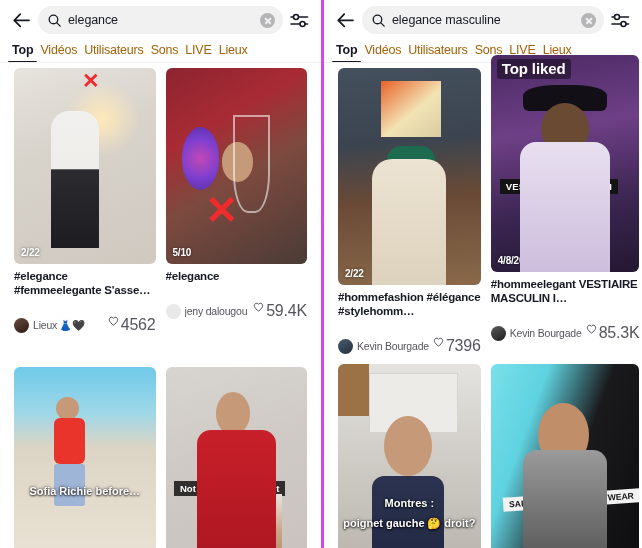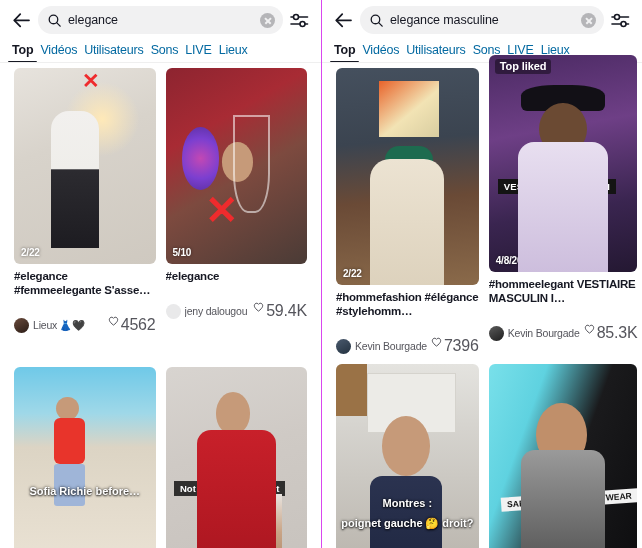--- a/index.html
+++ b/index.html
@@ -7,21 +7,21 @@
     width: 642px; height: 548px;
     background: #ffffff;
     font-family: "Liberation Sans", sans-serif;
     overflow: hidden;
   }
   .screens { display: flex; width: 642px; height: 548px; }
   .phone {
     width: 321px; height: 548px; position: relative;
     background: #ffffff; overflow: hidden;
   }
-  .phone.right { border-left: 1px solid #d946ef; }
+  .phone.right { border-left: 3px solid #d946ef; }
 
   
   .searchbar {
     display: flex; align-items: center;
     height: 32px; padding: 0 10px 0 8px; margin-top: 4px;
     gap: 4px;
   }
   .back-btn {
     width: 26px; height: 26px; flex: 0 0 26px;
     display: flex; align-items: center; justify-content: center;
@@ -54,21 +54,21 @@
     cursor: pointer;
   }
 
   
   .tabs {
     display: flex; align-items: flex-end; gap: 7px;
     padding: 7px 12px 0 12px; height: 27px;
     position: relative;
   }
   .tab {
-    font-size: 12.5px; color: #0369a1; padding-bottom: 6px;
+    font-size: 12.5px; color: #a16207; padding-bottom: 6px;
     white-space: nowrap; cursor: pointer; position: relative;
     letter-spacing: -0.2px;
   }
   .tab.active { color: #161823; font-weight: bold; }
   .tab.active::after {
     content: ""; position: absolute; left: -4px; right: -4px; bottom: 0;
     height: 2.5px; background: #161823; border-radius: 2px;
   }
   .tabs-rule {
     position: absolute; left: 0; right: 0; bottom: 0;
@@ -91,21 +91,21 @@
   .thumb.h211 { height: 211px; margin-top: 24px; }
 
   .badge-date {
     position: absolute; left: 7px; bottom: 6px;
     font-size: 10px; color: #ffffff; font-weight: bold;
     text-shadow: 0 0 3px rgba(0,0,0,.6);
     letter-spacing: -0.2px;
   }
   .badge-topliked {
     position: absolute; left: 6px; top: 4px;
-    font-size: 11px; color: #ffffff; font-weight: bold;
+    font-size: 15px; color: #ffffff; font-weight: bold;
     background: rgba(0,0,0,.42); padding: 1px 5px 2px 5px;
     border-radius: 3px; letter-spacing: -0.1px;
   }
   .sound-icon {
     position: absolute; right: 7px; bottom: 6px;
     width: 16px; height: 16px; opacity: .92;
   }
   .overlay-text {
     position: absolute; left: 0; right: 0;
     text-align: center; color: #ffffff; font-weight: bold;

